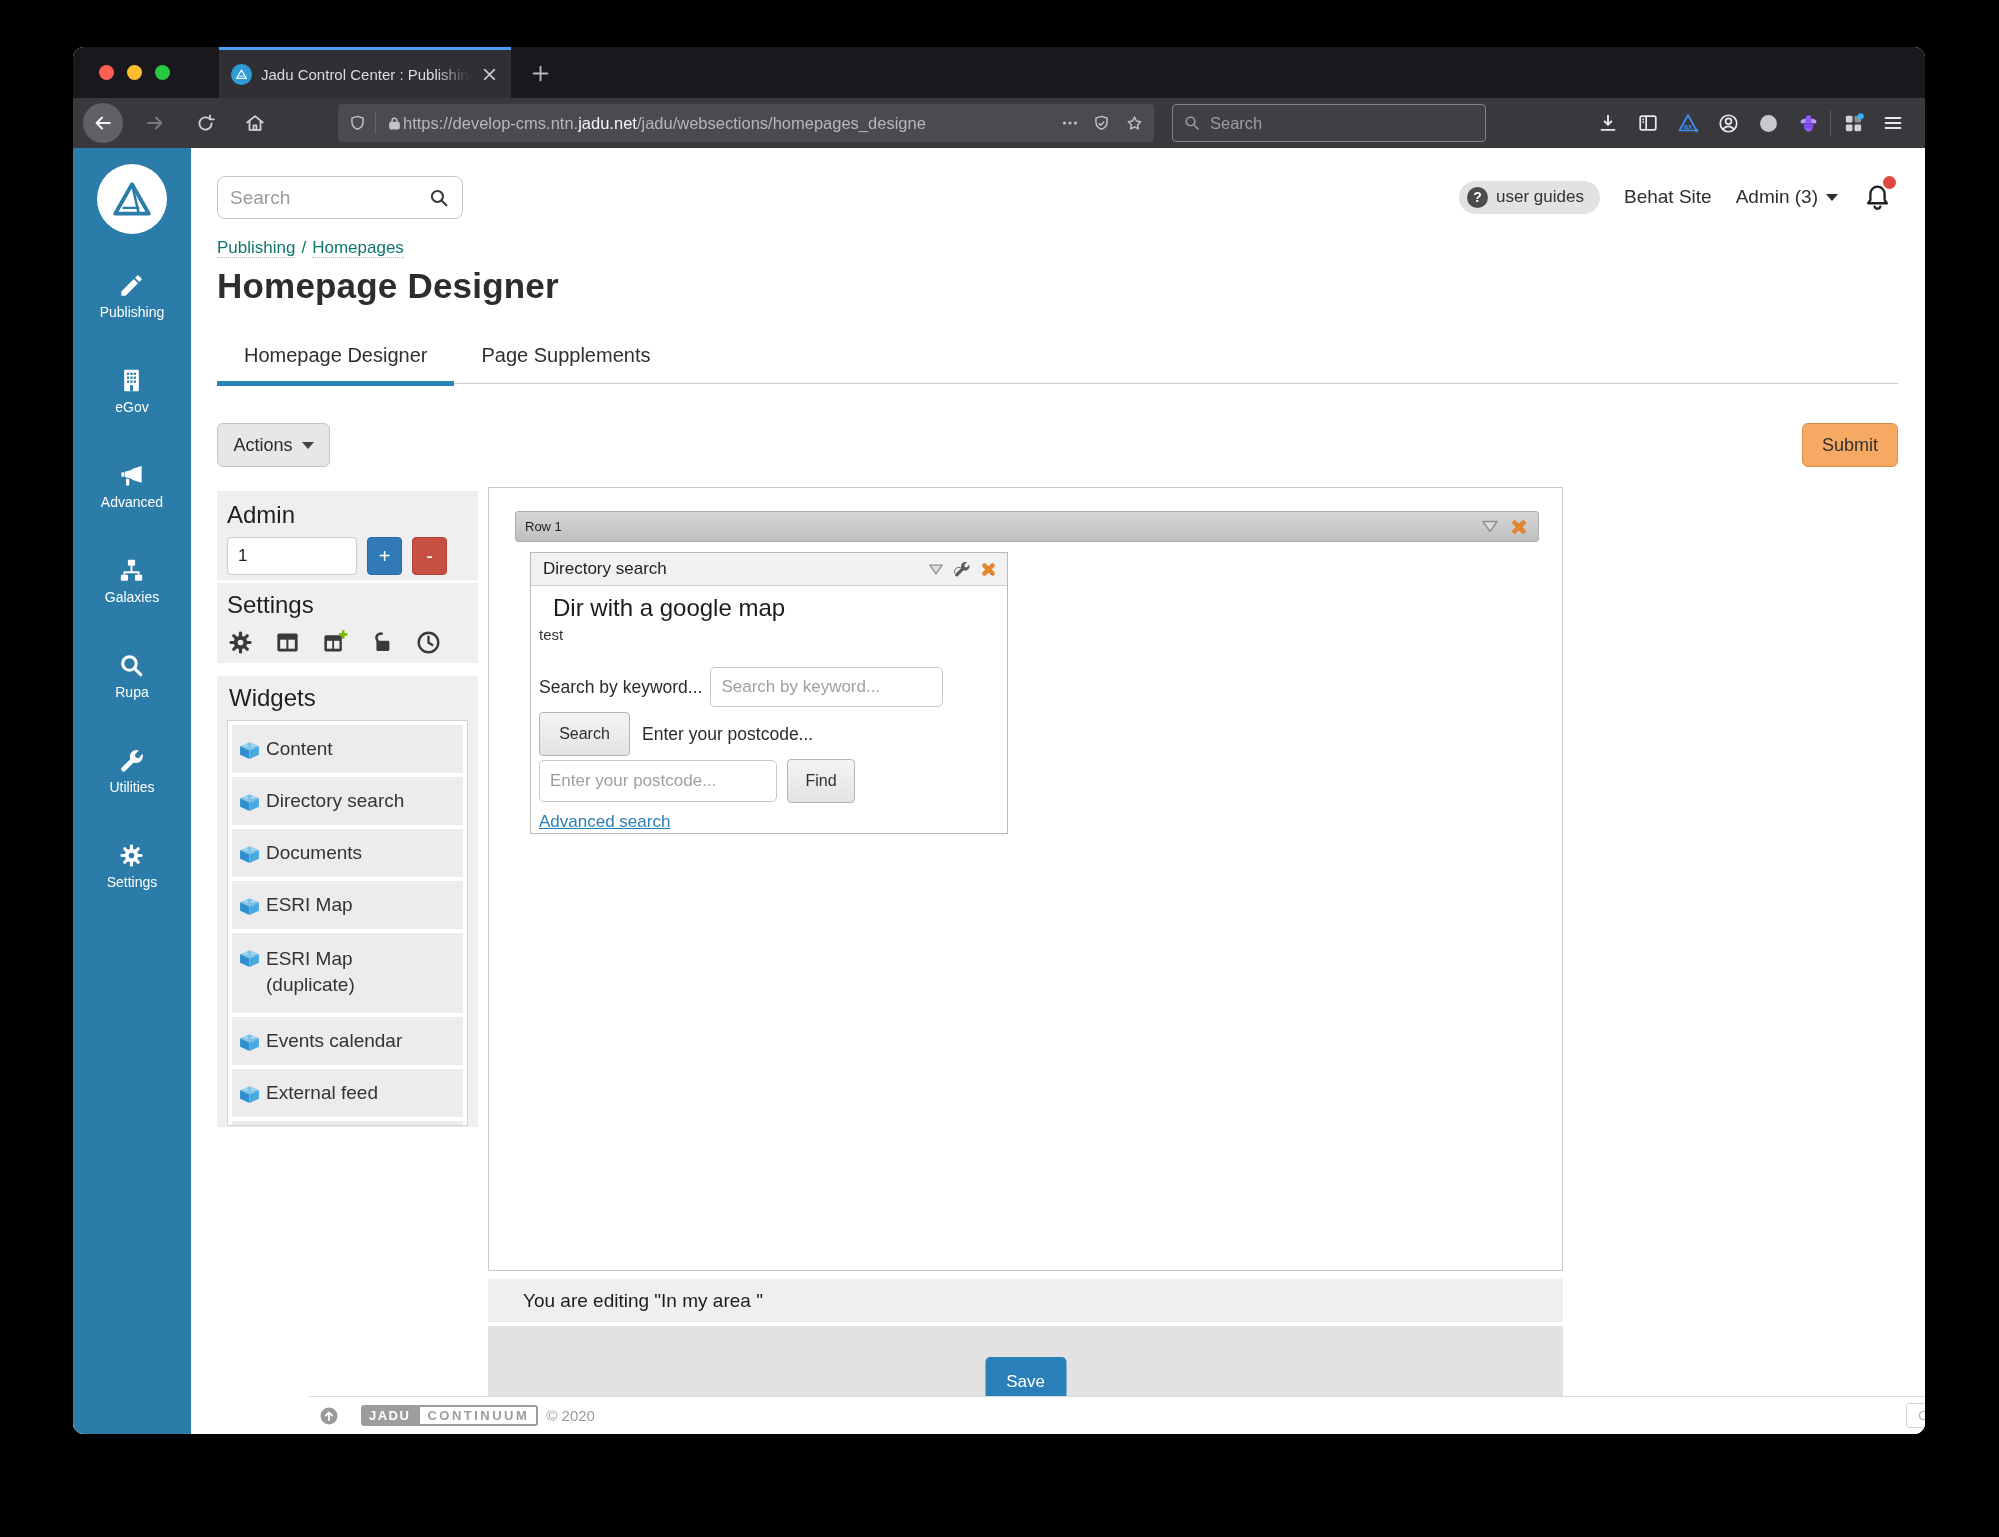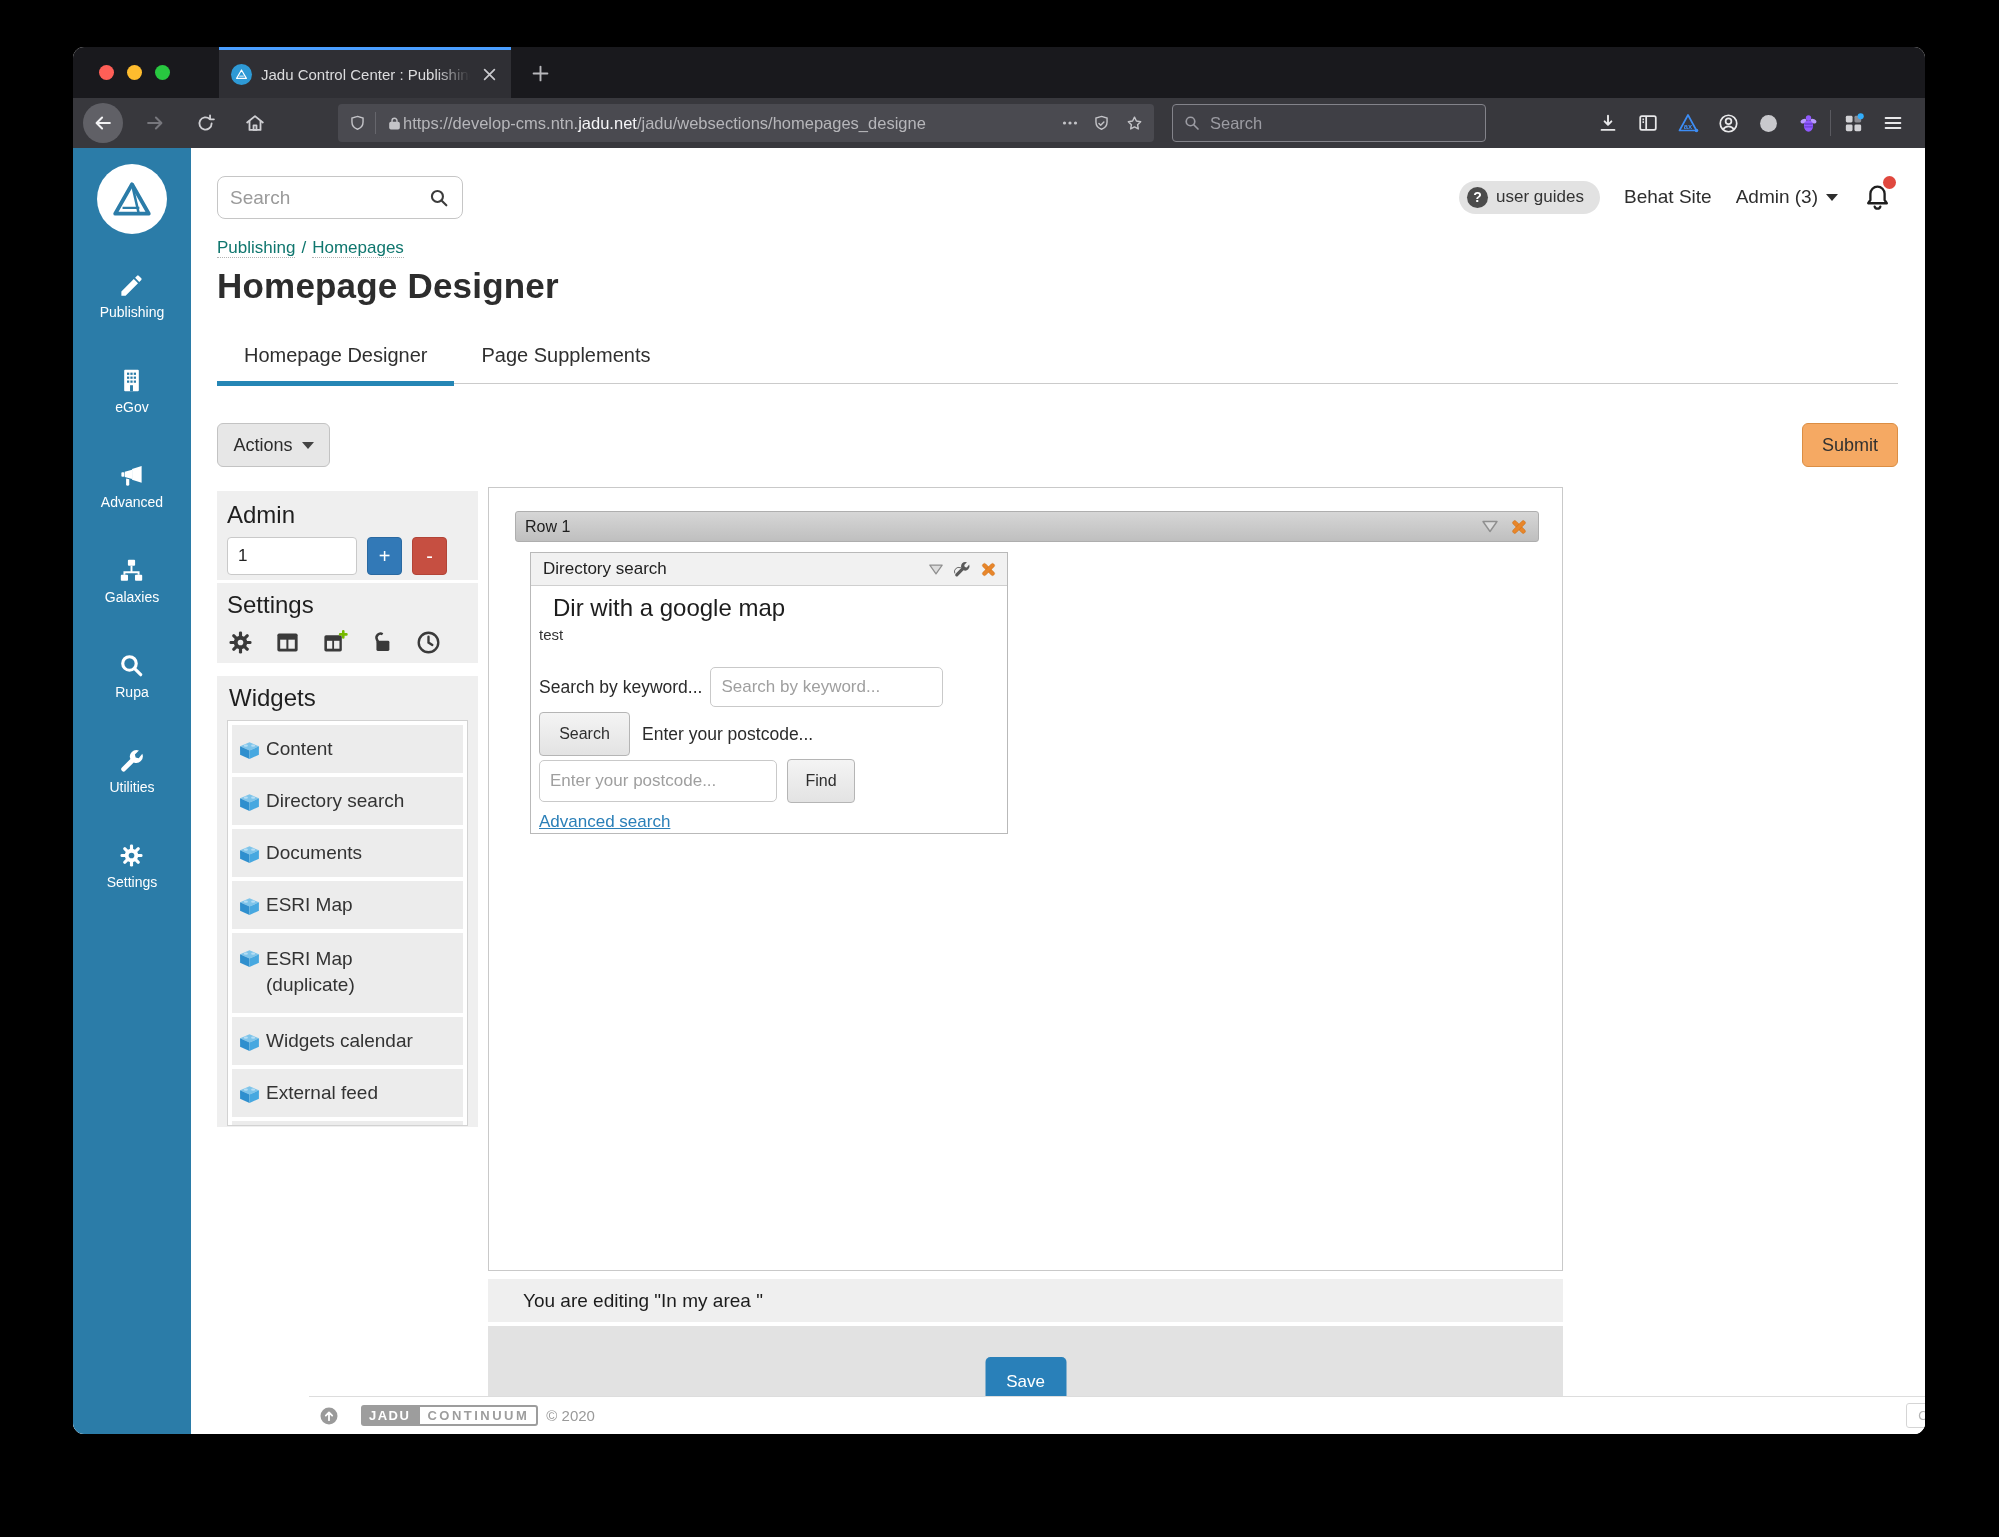--- a/index.html
+++ b/index.html
@@ -109,21 +109,21 @@
   .witem .wlabel { line-height:1.35; }
   .witem.tall { min-height:80px; align-items:flex-start; padding-top:13px; }
   .witem.tall .wlabel { max-width:105px; }
   .lego { flex:0 0 auto; }
 
   
   .canvas { position:absolute; left:297px; top:339px; width:1075px; height:784px; background:#fff; border:1px solid #c9c9c9; }
   .rowbar { position:absolute; left:26px; top:23px; width:1024px; height:31px;
             background:linear-gradient(#d6d6d6,#bfbfbf); border:1px solid #aeaeae; border-radius:3px;
             display:flex; align-items:center; padding:0 9px; }
-  .rowbar .row-label { font-size:16px; color:#1d1d1d; }
+  .rowbar .row-label { font-size:13px; color:#1d1d1d; }
   .rowbar .ricons { margin-left:auto; display:flex; align-items:center; gap:9px; }
 
   .wbox { position:absolute; left:41px; top:64px; width:478px; height:282px; background:#fff; border:1px solid #b9b9b9; }
   .whead { height:33px; background:#f1f1f1; border-bottom:1px solid #cfcfcf; display:flex; align-items:center; padding:0 9px 0 12px; }
   .whead .wh-label { font-size:17px; color:#222; }
   .whead .ricons { margin-left:auto; display:flex; align-items:center; gap:8px; }
   .wbody { padding:6px 8px; }
   .wtitle { font-size:24px; font-weight:400; color:#1c1c1c; margin:2px 14px 4px; }
   .wsub { font-size:15px; color:#333; margin-bottom:24px; }
   .kwrow { display:flex; align-items:center; gap:8px; margin-bottom:5px; }
@@ -600,21 +600,21 @@
             <div class="witem">
               <span class="lego">
                   <svg width="23" height="23" viewBox="0 0 22 22">
                     <polygon points="2,8 11,4 20,8 11,12" fill="#7ec4ea"></polygon>
                     <polygon points="2,8 11,12 11,20 2,16" fill="#2f8fce"></polygon>
                     <polygon points="11,12 20,8 20,16 11,20" fill="#47a8e0"></polygon>
                     <ellipse cx="7.5" cy="7.3" rx="2" ry="1" fill="#b5ddf4"></ellipse>
                     <ellipse cx="14.5" cy="7.3" rx="2" ry="1" fill="#b5ddf4"></ellipse>
                   </svg>
                 </span>
-              <span class="wlabel">Widgets calendar</span>
+              <span class="wlabel">Events calendar</span>
             </div>
             <div class="witem">
               <span class="lego">
                   <svg width="23" height="23" viewBox="0 0 22 22">
                     <polygon points="2,8 11,4 20,8 11,12" fill="#7ec4ea"></polygon>
                     <polygon points="2,8 11,12 11,20 2,16" fill="#2f8fce"></polygon>
                     <polygon points="11,12 20,8 20,16 11,20" fill="#47a8e0"></polygon>
                     <ellipse cx="7.5" cy="7.3" rx="2" ry="1" fill="#b5ddf4"></ellipse>
                     <ellipse cx="14.5" cy="7.3" rx="2" ry="1" fill="#b5ddf4"></ellipse>
                   </svg>

